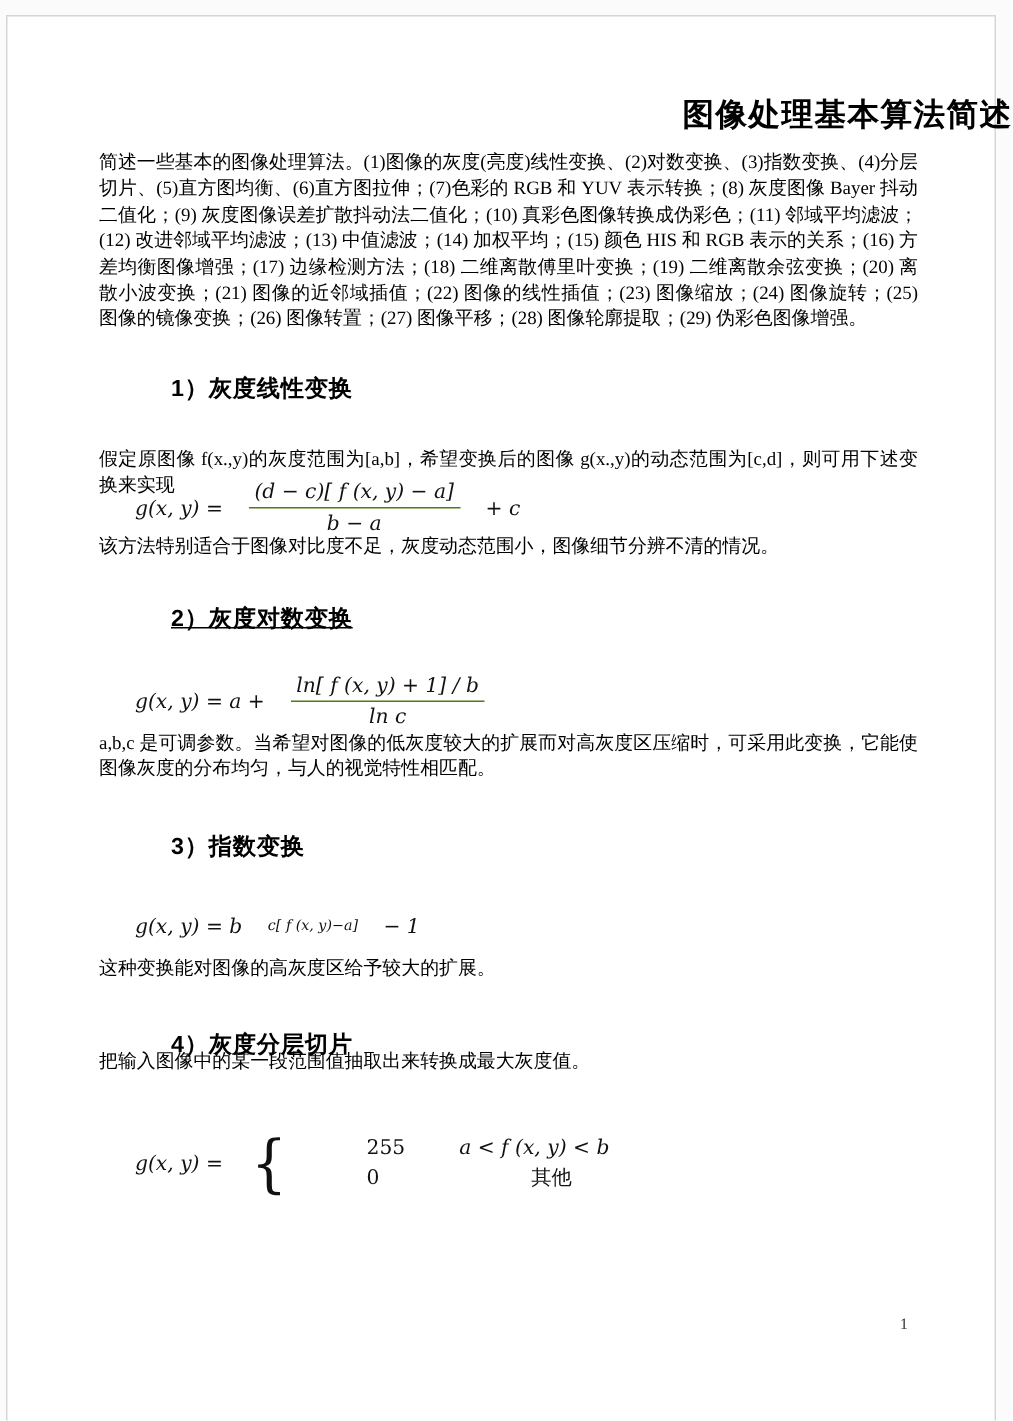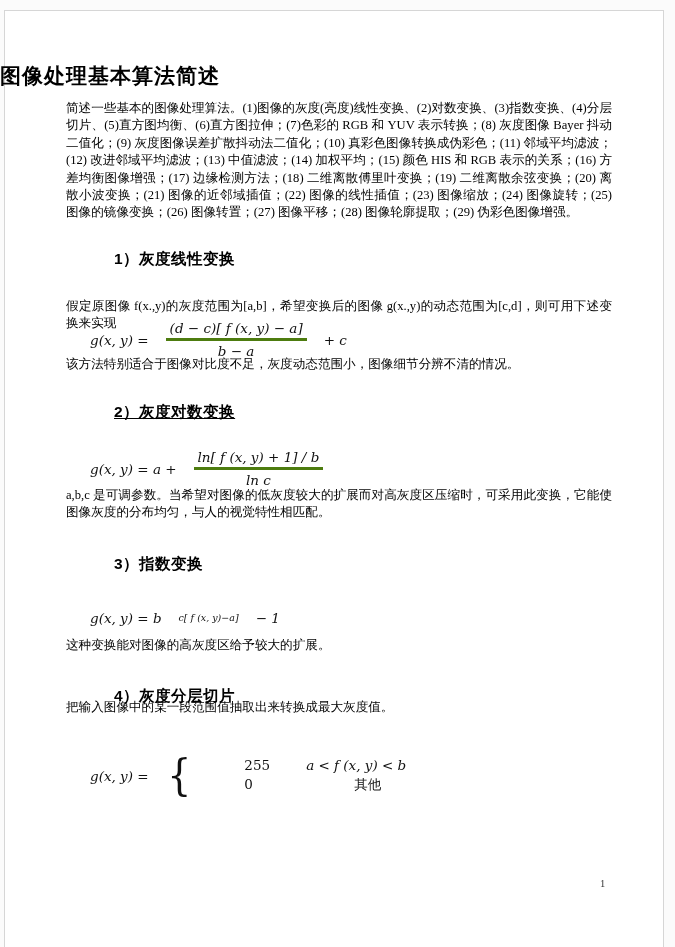--- a/index.html
+++ b/index.html
@@ -8,21 +8,21 @@
     background:#fbfbfb;
     font-family:"Liberation Serif","DejaVu Serif",serif;
     color:#1d1d1d;
   }
   .page{
     position:absolute;left:4px;top:10px;width:660px;height:980px;
     background:#ffffff;border:1px solid #d6d6d6;box-sizing:border-box;
   }
   .blk{position:absolute;}
   .doc-title{
-    left:0;top:62px;width:675px;text-align:left;
+    left:0;top:62px;width:675px;text-align:right;
     font-size:21px;font-weight:700;letter-spacing:1px;color:#000;
   }
   .body-text{
     left:66px;width:546px;
     font-size:12.6px;line-height:17.4px;text-align:justify;
     color:#000000;
   }
   .sec-heading{
     left:66px;
     font-size:15.5px;font-weight:700;color:#000;
@@ -30,21 +30,21 @@
     letter-spacing:0.5px;
     margin-left:48px;
   }
   .formula{
     left:90px;display:flex;align-items:center;gap:17px;
     font-family:"DejaVu Serif","Liberation Serif",serif;
     font-size:13.5px;color:#111;white-space:nowrap;
   }
   .math{font-style:italic;}
   .frac{display:inline-flex;flex-direction:column;align-items:center;text-align:center;}
-  .frac .num{padding:0 4px 2px;border-bottom:3px solid #4d7c0f;}
+  .frac .num{padding:0 4px 2px;border-bottom:1px solid #4d7c0f;}
   .frac .den{padding-top:2px;}
   .exp{font-size:9.5px;font-style:italic;vertical-align:super;line-height:0;}
   .cases{display:flex;align-items:center;}
   .brace{
     font-size:42px;line-height:0.95;font-weight:400;margin-right:4px;
     font-family:"DejaVu Serif",serif;font-style:normal;transform:scaleX(0.9);
   }
   .case-grid{display:grid;grid-template-columns:auto auto;column-gap:36px;row-gap:3px;align-items:baseline;}
   .upright{font-style:normal;margin-left:48px;}
   .page-number{

